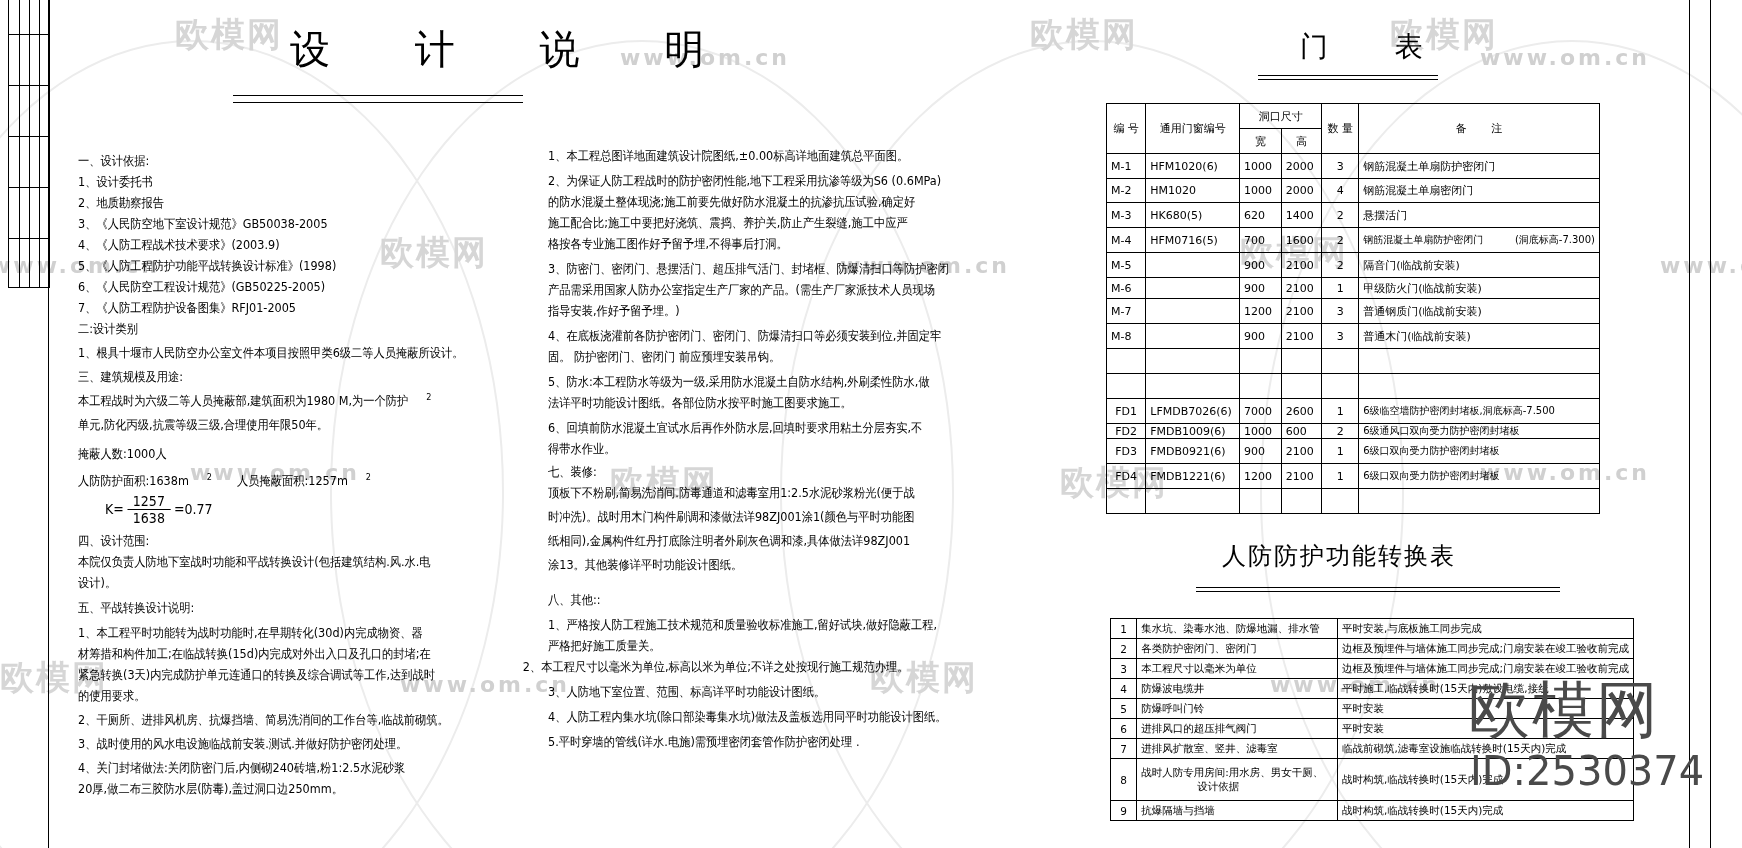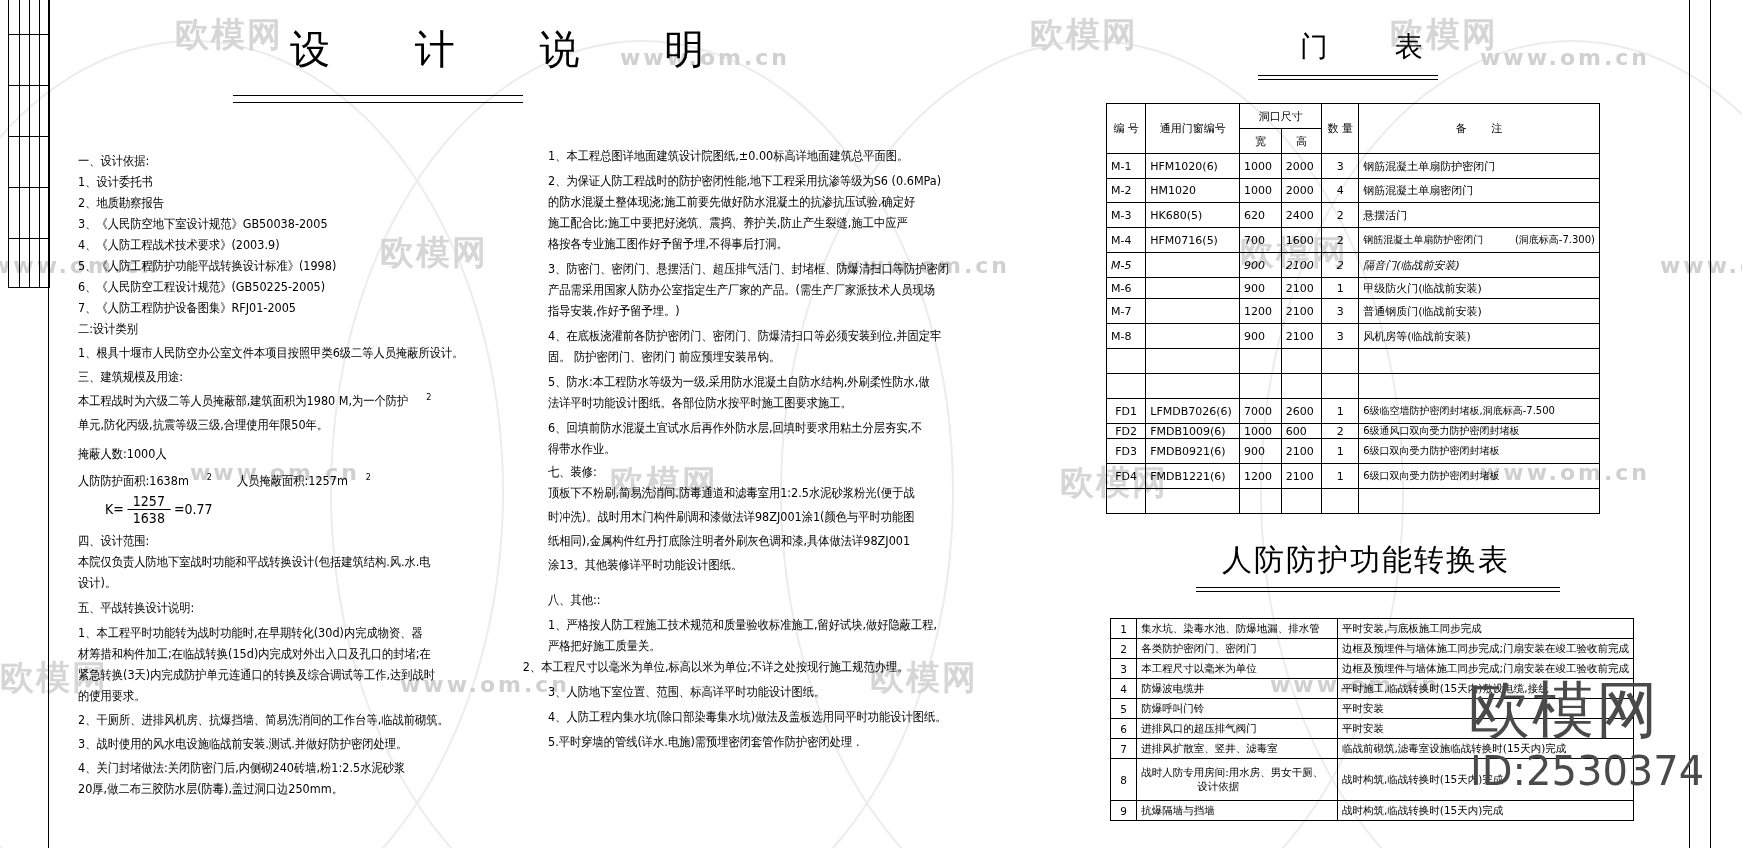--- a/index.html
+++ b/index.html
@@ -182,33 +182,33 @@
         <td>HM1020</td>
         <td>1000</td>
         <td>2000</td>
         <td class="c">4</td>
         <td style="white-space:pre;">钢筋混凝土单扇密闭门</td>
       </tr>
   <tr style="height:25px;">
         <td>M-3</td>
         <td>HK680(5)</td>
         <td>620</td>
-        <td>2400</td>
+        <td>1400</td>
         <td class="c">2</td>
         <td style="white-space:pre;">悬摆活门</td>
       </tr>
   <tr style="height:25px;">
         <td>M-4</td>
         <td>HFM0716(5)</td>
         <td>700</td>
         <td>1600</td>
         <td class="c">2</td>
         <td style="white-space:pre; font-size:10px;margin-top:36px;">钢筋混凝土单扇防护密闭门          (洞底标高-7.300)</td>
       </tr>
-  <tr style="height:25px;font-style:italic;">
+  <tr style="height:25px;">
         <td>M-5</td>
         <td></td>
         <td>900</td>
         <td>2100</td>
         <td class="c">2</td>
         <td>隔音门(临战前安装)</td>
       </tr>
   <tr style="height:21px;border-radius:8px;">
         <td>M-6</td>
         <td></td>
@@ -224,21 +224,21 @@
         <td>2100</td>
         <td class="c">3</td>
         <td>普通钢质门(临战前安装)</td>
       </tr>
   <tr style="height:25px;">
         <td>M-8</td>
         <td></td>
         <td>900</td>
         <td>2100</td>
         <td class="c">3</td>
-        <td>风机房等(临战前安装)</td>
+        <td>普通木门(临战前安装)</td>
       </tr>
   <tr style="height:25px;">
         <td></td>
         <td></td>
         <td></td>
         <td></td>
         <td></td>
         <td></td>
       </tr>
   <tr style="height:25px;">
@@ -285,21 +285,21 @@
         <td></td>
         <td></td>
         <td></td>
         <td></td>
         <td></td>
         <td></td>
       </tr>
 </tbody>
   </table>
 
-<div class="abs" style="left:1222px; top:540px; font-size:30px; font-family:Liberation Mono, monospace; letter-spacing:2px;">人防防护功能转换表</div>
+<div class="abs" style="left:1222px; top:540px; font-size:24px; font-family:Liberation Mono, monospace; letter-spacing:2px;">人防防护功能转换表</div>
 <div class="dbl" style="left:1196px; top:587px; width:364px; height:3px;"></div>
 
 <table class="cad" style="left:1110px; top:618px; width:524px; font-size:10.5px;">
   <colgroup>
       <col style="width:30px">
       <col style="width:204px">
       <col>
     </colgroup>
   <tbody>
   <tr style="height:20px;">

